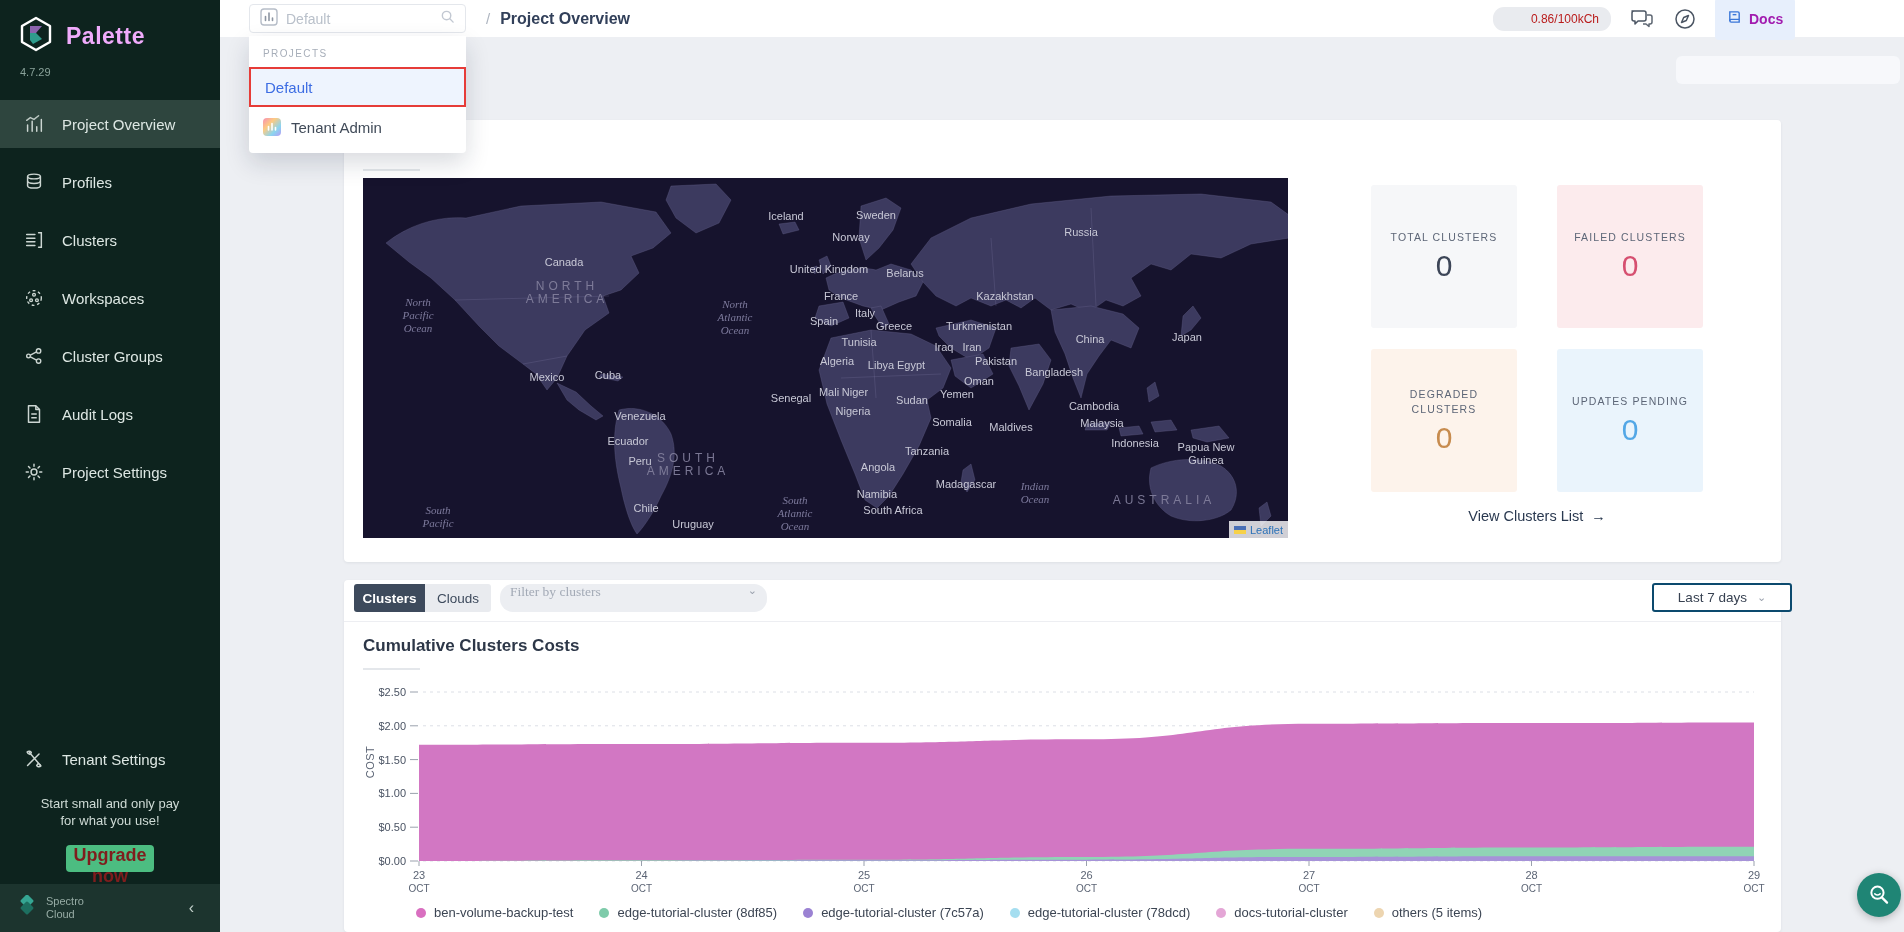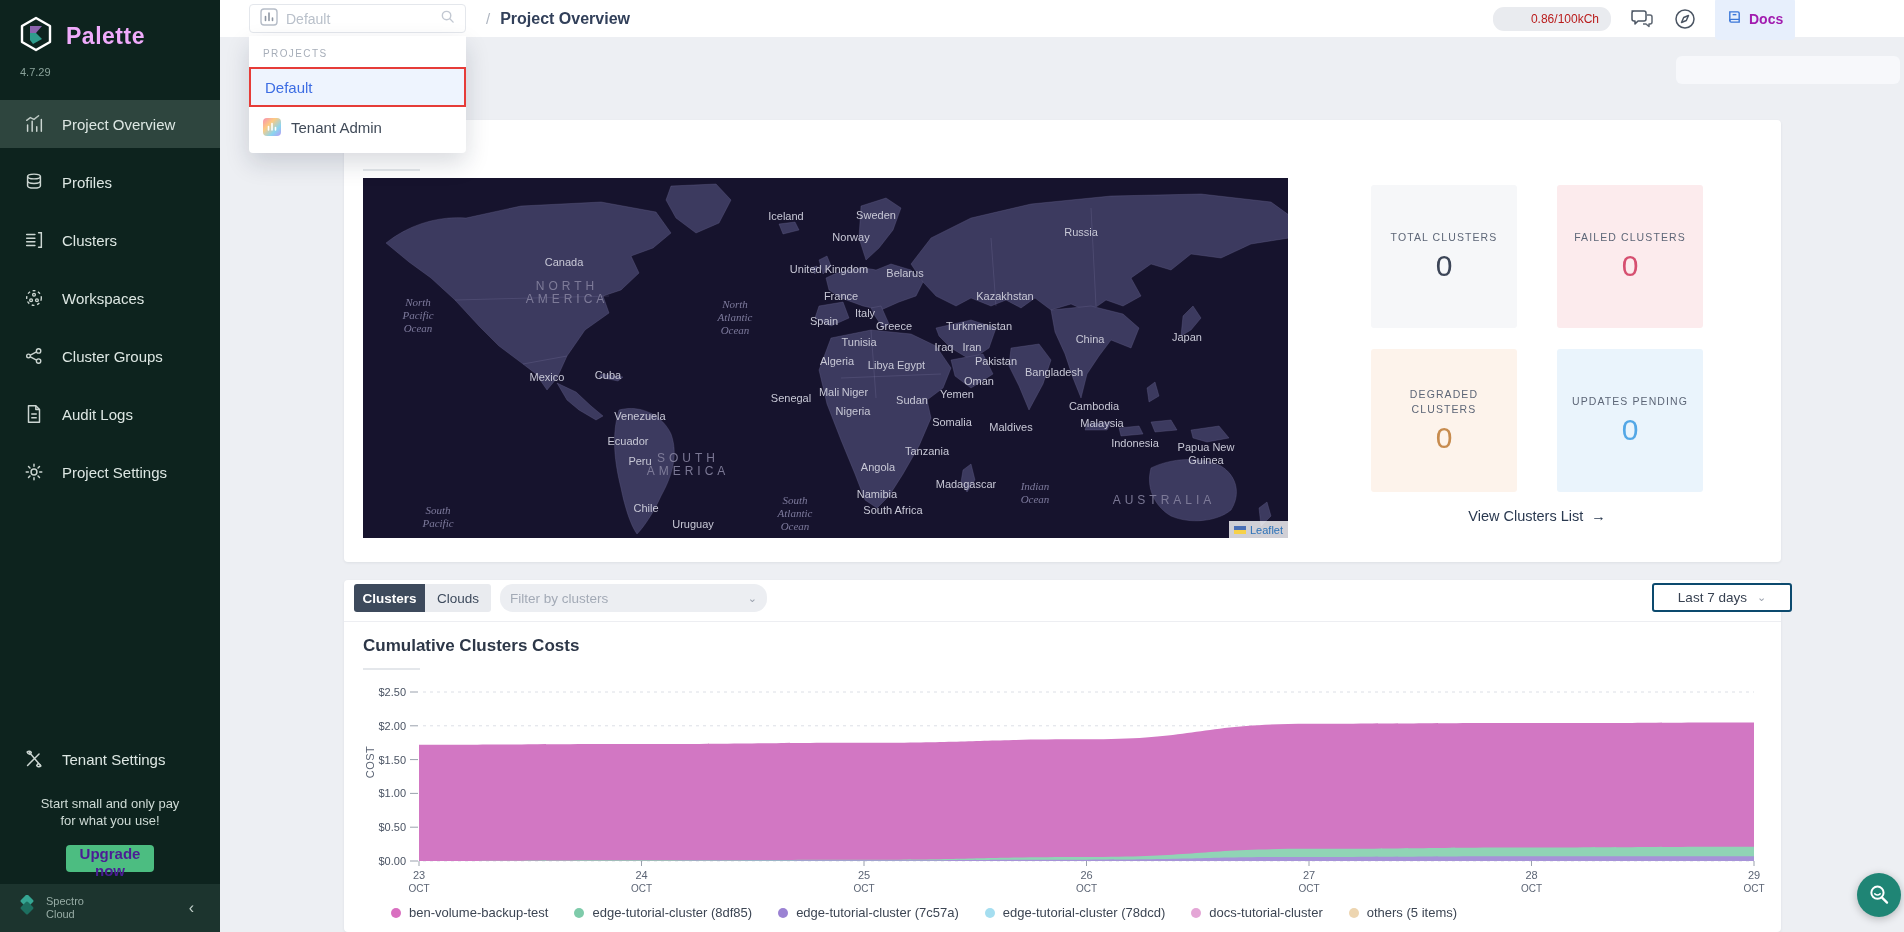--- a/index.html
+++ b/index.html
@@ -10,21 +10,21 @@
   
   .sidebar{position:absolute;left:0;top:0;width:220px;height:932px;background:#0d231e;z-index:30;}
   .logo-row{position:absolute;left:18px;top:16px;display:flex;align-items:center;gap:12px;}
   .logo-name{color:#f0abfc;font-size:23px;font-weight:600;letter-spacing:.5px;}
   .version{position:absolute;left:20px;top:66px;color:#8aa39b;font-size:11px;}
   .nav{position:absolute;left:0;top:100px;width:220px;}
   .nav-item{height:48px;margin-bottom:10px;display:flex;align-items:center;gap:16px;padding-left:22px;color:#dde7e3;font-size:15px;cursor:pointer;}
   .nav-item.active{background:#2e453e;}
   .nav-item .icon{width:24px;height:24px;display:flex;align-items:center;justify-content:center;}
   .promo{position:absolute;left:0;top:795px;width:220px;text-align:center;color:#cfdbd6;font-size:13px;line-height:17px;}
-  .upgrade-btn{position:absolute;left:66px;top:845px;width:88px;height:27px;background:#4cbd81;border:none;border-radius:4px;color:#4c1d95;font-size:15px;font-weight:600;cursor:pointer;font-family:inherit;}
+  .upgrade-btn{position:absolute;left:66px;top:845px;width:88px;height:27px;background:#4cbd81;border:none;border-radius:4px;color:#7f1d1d;font-size:18px;font-weight:600;cursor:pointer;font-family:inherit;}
   .side-footer{position:absolute;left:0;bottom:0;width:220px;height:48px;background:#1c342e;display:flex;align-items:center;padding:0 18px;gap:10px;}
   .sf-text{color:#97aca5;font-size:11px;line-height:13px;flex:1;}
   .collapse{color:#c2d0cb;font-size:16px;cursor:pointer;padding:4px 8px;}
 
   
   .topbar{position:absolute;left:220px;top:0;width:1684px;height:37px;background:#ffffff;z-index:20;}
   .proj-trigger{position:absolute;left:29px;top:4px;width:217px;height:29px;background:#fff;border:1px solid #e4e7ec;border-radius:4px;display:flex;align-items:center;gap:8px;padding:0 10px;cursor:pointer;}
   .proj-trigger .ph{color:#b9c0ca;font-size:14px;flex:1;}
   .breadcrumb{position:absolute;left:266px;top:0;height:37px;display:flex;align-items:center;gap:10px;}
   .bc-slash{color:#aeb5c0;font-size:15px;}
@@ -64,30 +64,30 @@
   .stat-value{font-size:30px;font-weight:500;}
   .view-link{position:absolute;left:1027px;top:388px;width:332px;text-align:center;color:#2a3950;font-size:14.5px;cursor:pointer;}
   .view-link .arr{margin-left:8px;}
 
   
   .card2{left:344px;top:580px;width:1437px;height:352px;}
   .costs-header{position:absolute;left:0;top:0;width:100%;height:42px;border-bottom:1px solid #edeef2;}
   .tab{position:absolute;top:4px;height:28px;border:none;font-family:inherit;font-size:13.5px;cursor:pointer;}
   .tab-clusters{left:10px;width:71px;background:#3d4a5c;color:#ffffff;font-weight:600;border-radius:3px 0 0 3px;}
   .tab-clouds{left:81px;width:66px;background:#e9ebef;color:#3d4a5c;border-radius:0 3px 3px 0;}
-  .filter-box{position:absolute;left:156px;top:4px;width:267px;height:28px;background:#eceef2;border-radius:13px;display:flex;align-items:center;padding:0 10px;cursor:pointer;}
+  .filter-box{position:absolute;left:156px;top:4px;width:267px;height:28px;background:#eceef2;border-radius:13px;display:flex;align-items:flex-start;padding:0 10px;cursor:pointer;font-family:Liberation Serif, serif;}
   .filter-box input{flex:1;border:none;background:transparent;outline:none;font-family:inherit;font-size:13.5px;color:#5b6474;}
   .filter-box input::placeholder{color:#a3aab6;}
   .chev{color:#9aa1ad;font-size:11px;}
   .range-btn{position:absolute;left:1308px;top:3px;width:140px;height:29px;background:#fff;border:2px solid #0c4a6e;border-radius:3px;font-family:inherit;font-size:13.5px;color:#374151;cursor:pointer;display:flex;align-items:center;justify-content:center;gap:10px;}
   .costs-title{position:absolute;left:19px;top:56px;color:#2d3748;font-size:17px;font-weight:600;}
   .costs-rule{position:absolute;left:19px;top:88px;width:57px;height:2px;background:#e4e7eb;}
   .cost-ylabel{position:absolute;left:10px;top:176px;transform:rotate(-90deg);transform-origin:center;color:#5b6474;font-size:11px;letter-spacing:.5px;}
   #cost-chart{position:absolute;left:0;top:100px;}
-  .legend{position:absolute;left:65px;top:325px;width:1030px;display:flex;justify-content:center;gap:26px;list-style:none;}
+  .legend{position:absolute;left:90px;top:325px;width:1030px;display:flex;justify-content:center;gap:26px;list-style:none;}
   .legend li{display:flex;align-items:center;gap:8px;font-size:13px;color:#3c4553;cursor:pointer;white-space:nowrap;}
   .legend .dot{width:10px;height:10px;border-radius:50%;display:inline-block;}
 
   
   .fab{position:absolute;left:1857px;top:873px;width:44px;height:44px;border-radius:50%;background:#1f8575;border:none;cursor:pointer;box-shadow:0 2px 8px rgba(0,0,0,.25);display:flex;align-items:center;justify-content:center;}
 </style>
 </head>
 <body>
 
 <div class="page">

